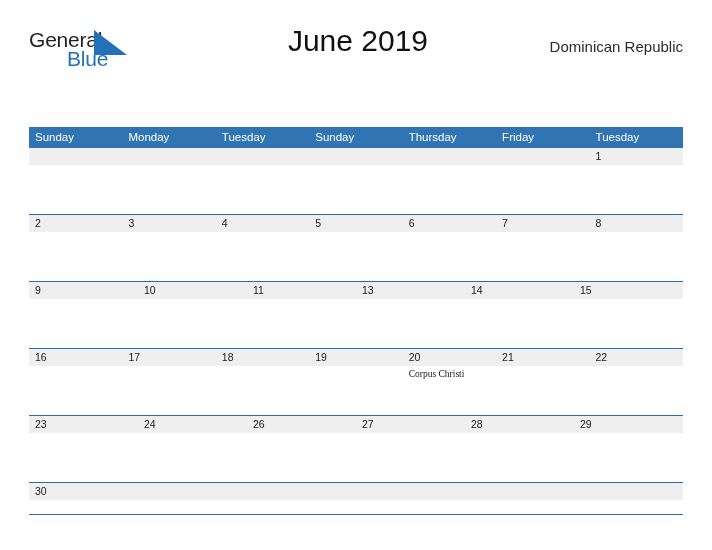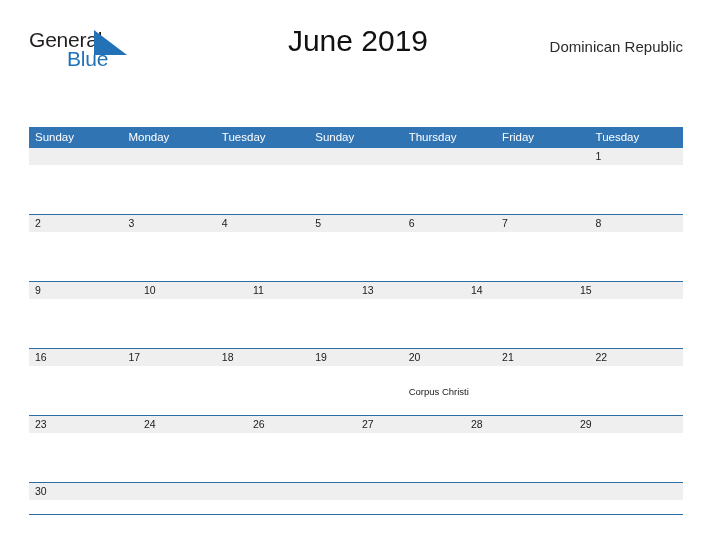--- a/index.html
+++ b/index.html
@@ -148,26 +148,26 @@
 
   .event-band {
     display: flex;
     width: 100%;
     background: #ffffff;
     height: 49px;
   }
   .event-cell {
     flex: 1 1 0;
     padding-left: 6px;
-    padding-top: 20px;
+    padding-top: 2px;
     box-sizing: border-box;
     font-size: 9.5px;
     line-height: 12px;
     color: #1a1a1a;
-    font-family: Liberation Sans, sans-serif;
+    font-family: Liberation Serif, serif;
   }
   .event-text {
     display: block;
     white-space: nowrap;
   }
 
   .week-row.short .event-band {
     height: 14px;
   }
 </style>

